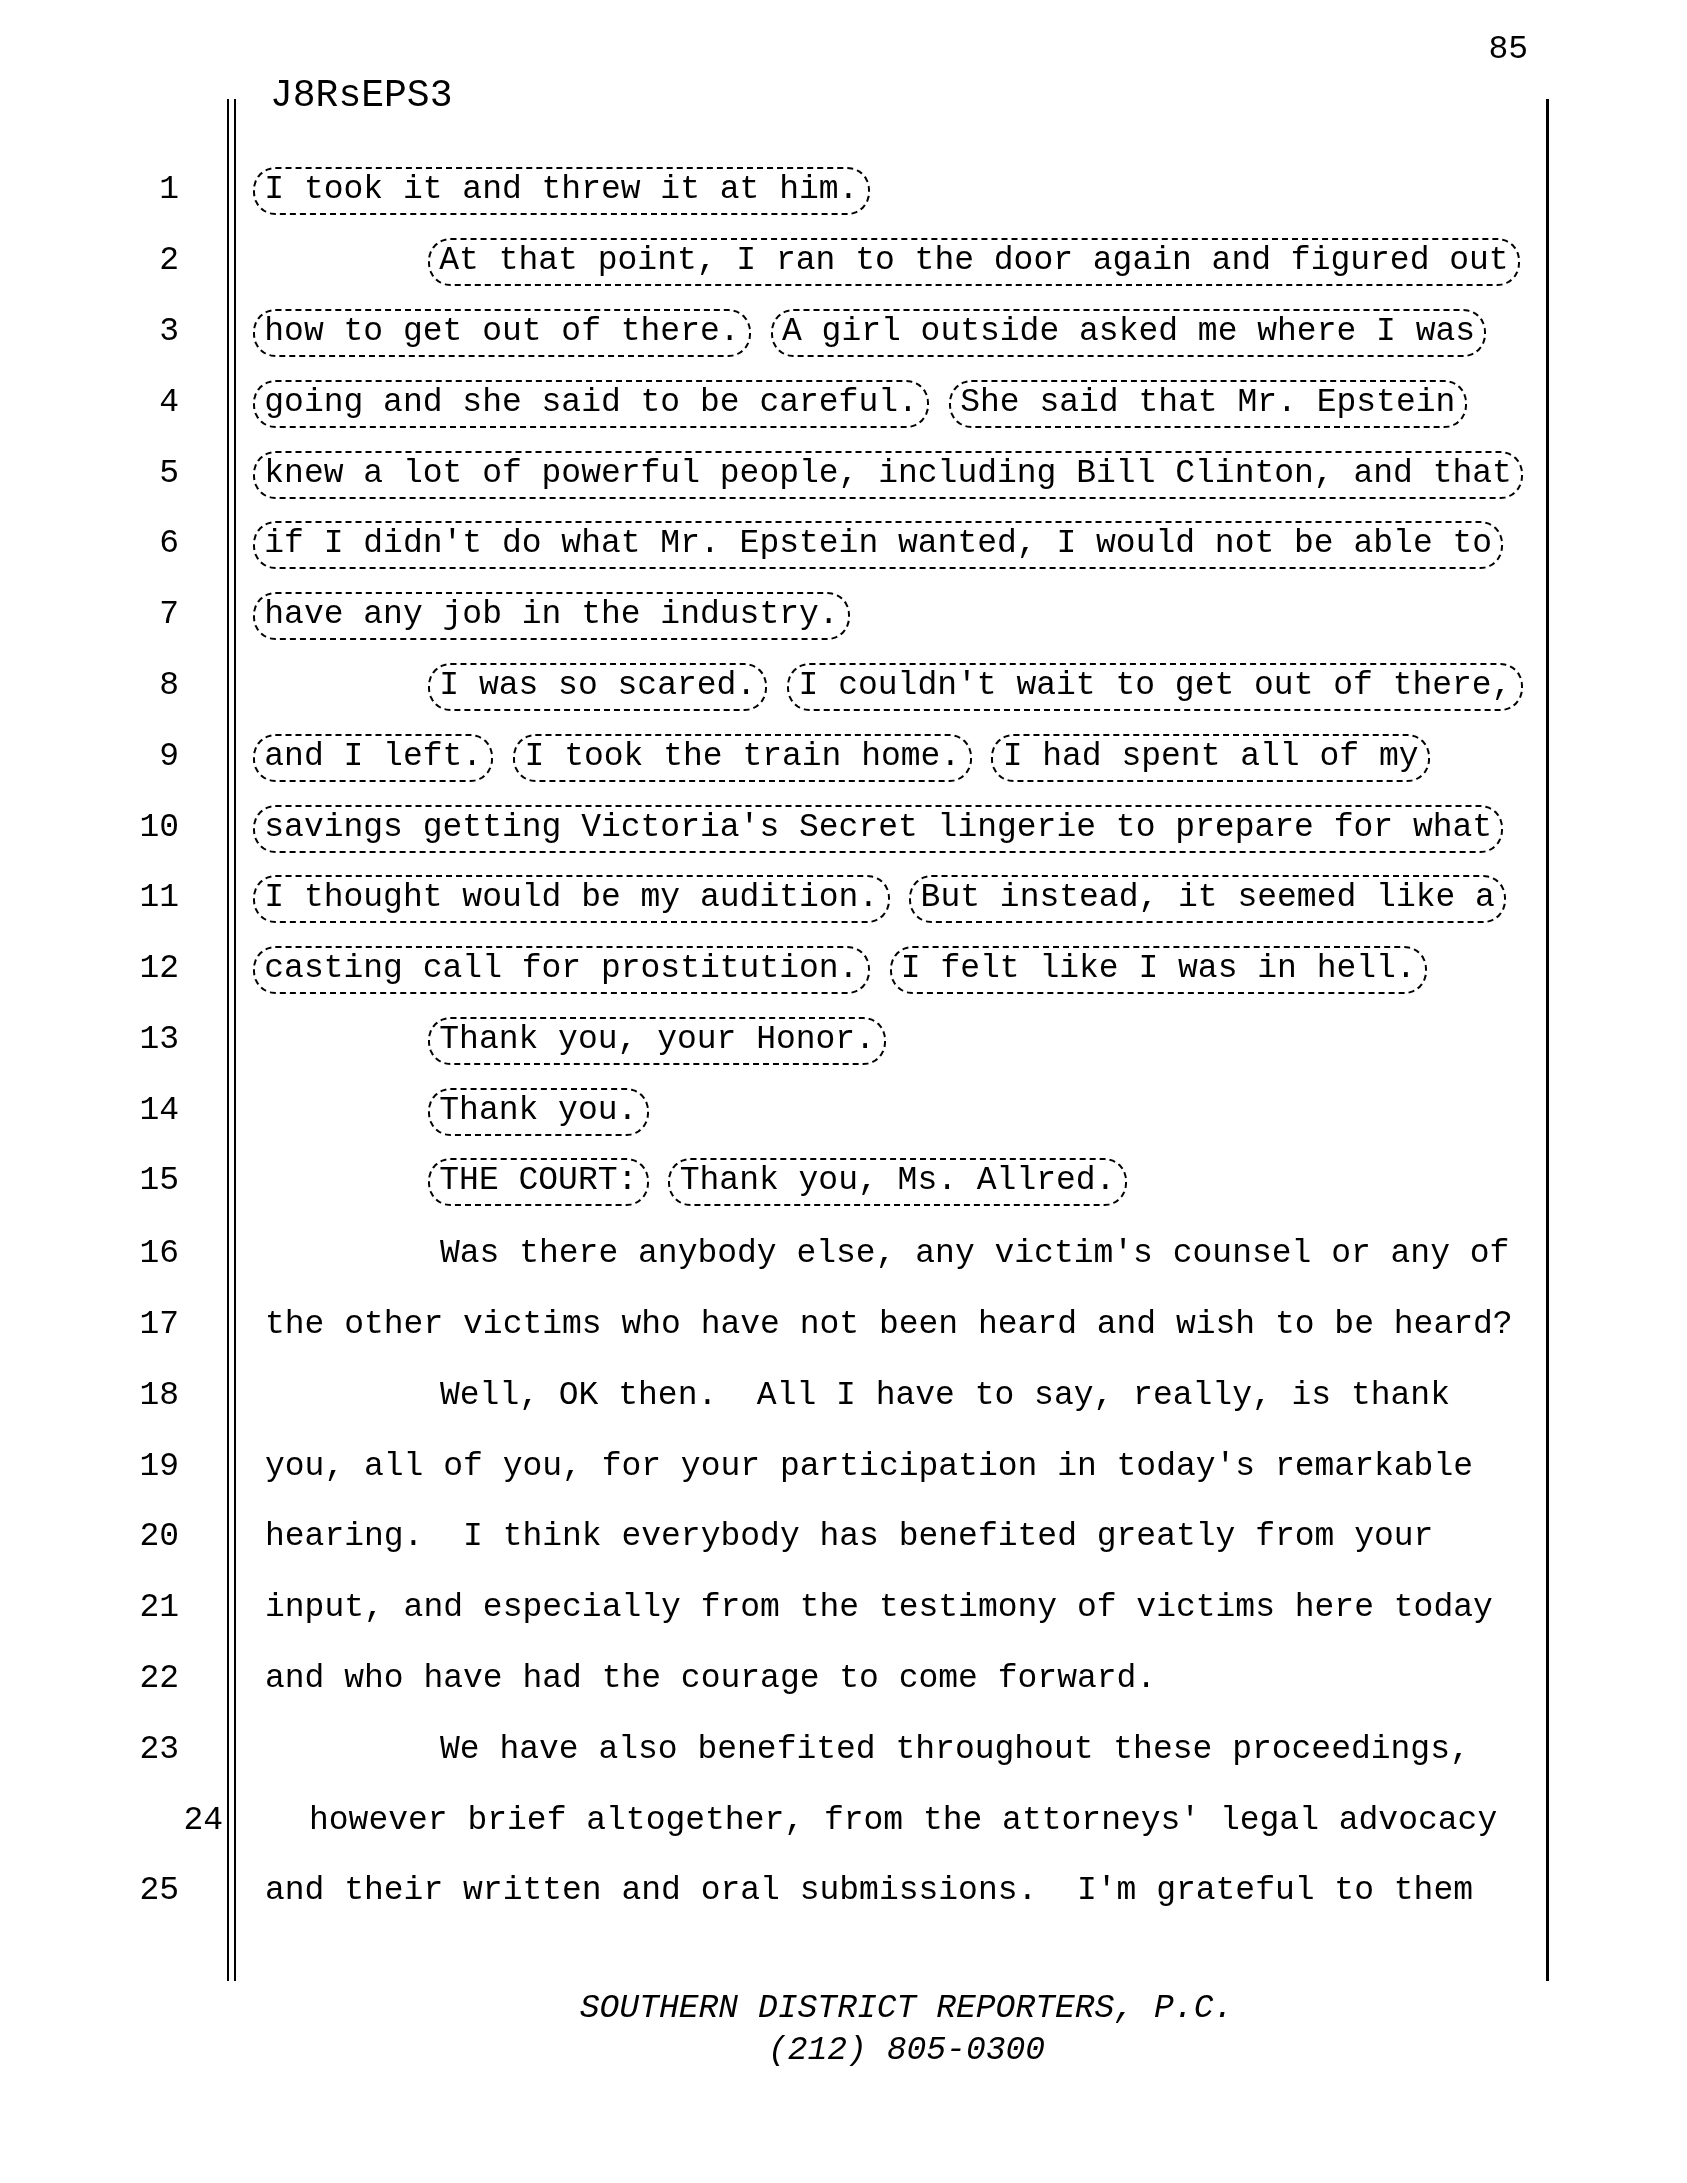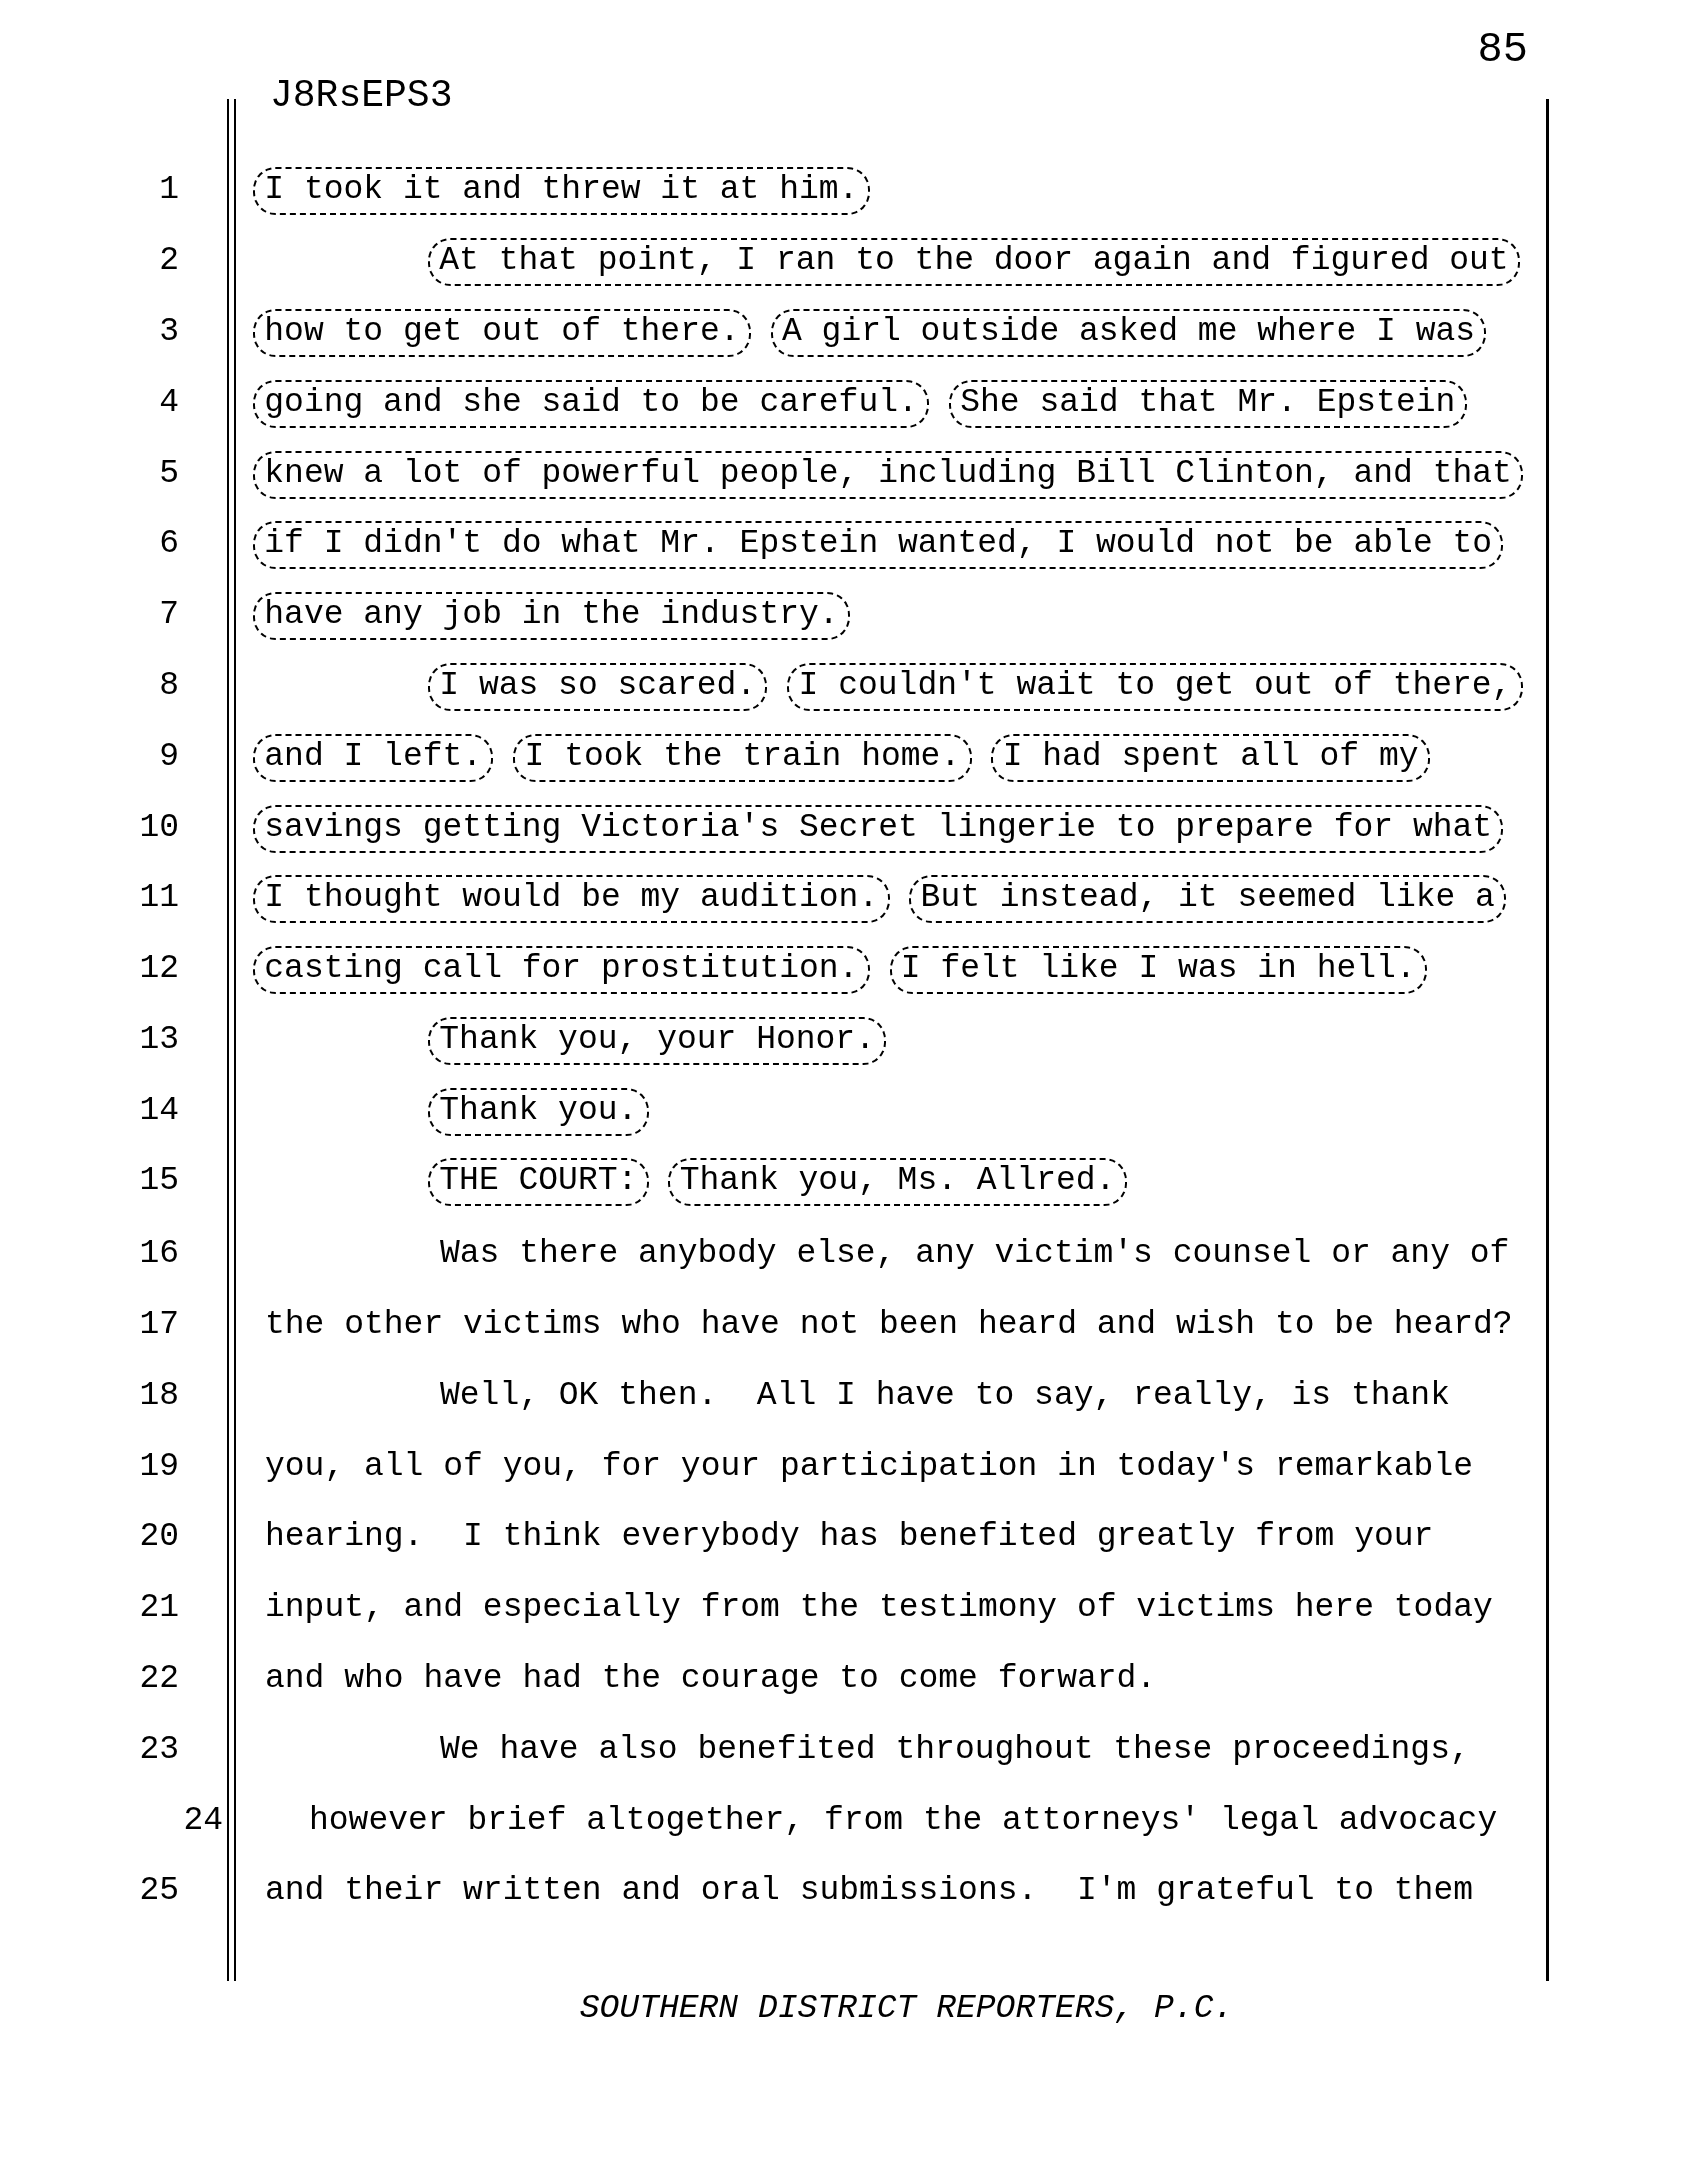--- a/index.html
+++ b/index.html
@@ -15,21 +15,21 @@
     color: #000000;
     font-family: "Liberation Mono", "DejaVu Sans Mono", monospace;
     overflow: hidden;
   }
   .page-number {
     position: absolute;
     top: 33px;
     left: 1422px;
     width: 106px;
     text-align: right;
-    font-size: 42px;
+    font-size: 33px;
     line-height: 34px;
   }
   .doc-id {
     position: absolute;
     top: 79px;
     left: 270px;
     font-size: 38px;
     line-height: 34px;
   }
   .rule-left {
@@ -130,16 +130,17 @@
       <div class="line" style="top: 1518px;"><span class="line-num">20</span><span class="line-text"><span>hearing.  I think everybody has benefited greatly from your</span></span></div>
       <div class="line" style="top: 1589px;"><span class="line-num">21</span><span class="line-text"><span>input, and especially from the testimony of victims here today</span></span></div>
       <div class="line" style="top: 1660px;"><span class="line-num">22</span><span class="line-text"><span>and who have had the courage to come forward.</span></span></div>
       <div class="line" style="top: 1731px;"><span class="line-num">23</span><span class="line-text indent"><span>We have also benefited throughout these proceedings,</span></span></div>
       <div class="line" style="top: 1802px; padding-left: 44px;"><span class="line-num">24</span><span class="line-text"><span>however brief altogether, from the attorneys' legal advocacy</span></span></div>
       <div class="line" style="top: 1872px;"><span class="line-num">25</span><span class="line-text"><span>and their written and oral submissions.  I'm grateful to them</span></span></div>
     </div>
 
   <div class="footer">
     <div>SOUTHERN DISTRICT REPORTERS, P.C.</div>
+    <div>(212) 805-0300</div>
   </div>
 
 </div>
 
 
 </body></html>

